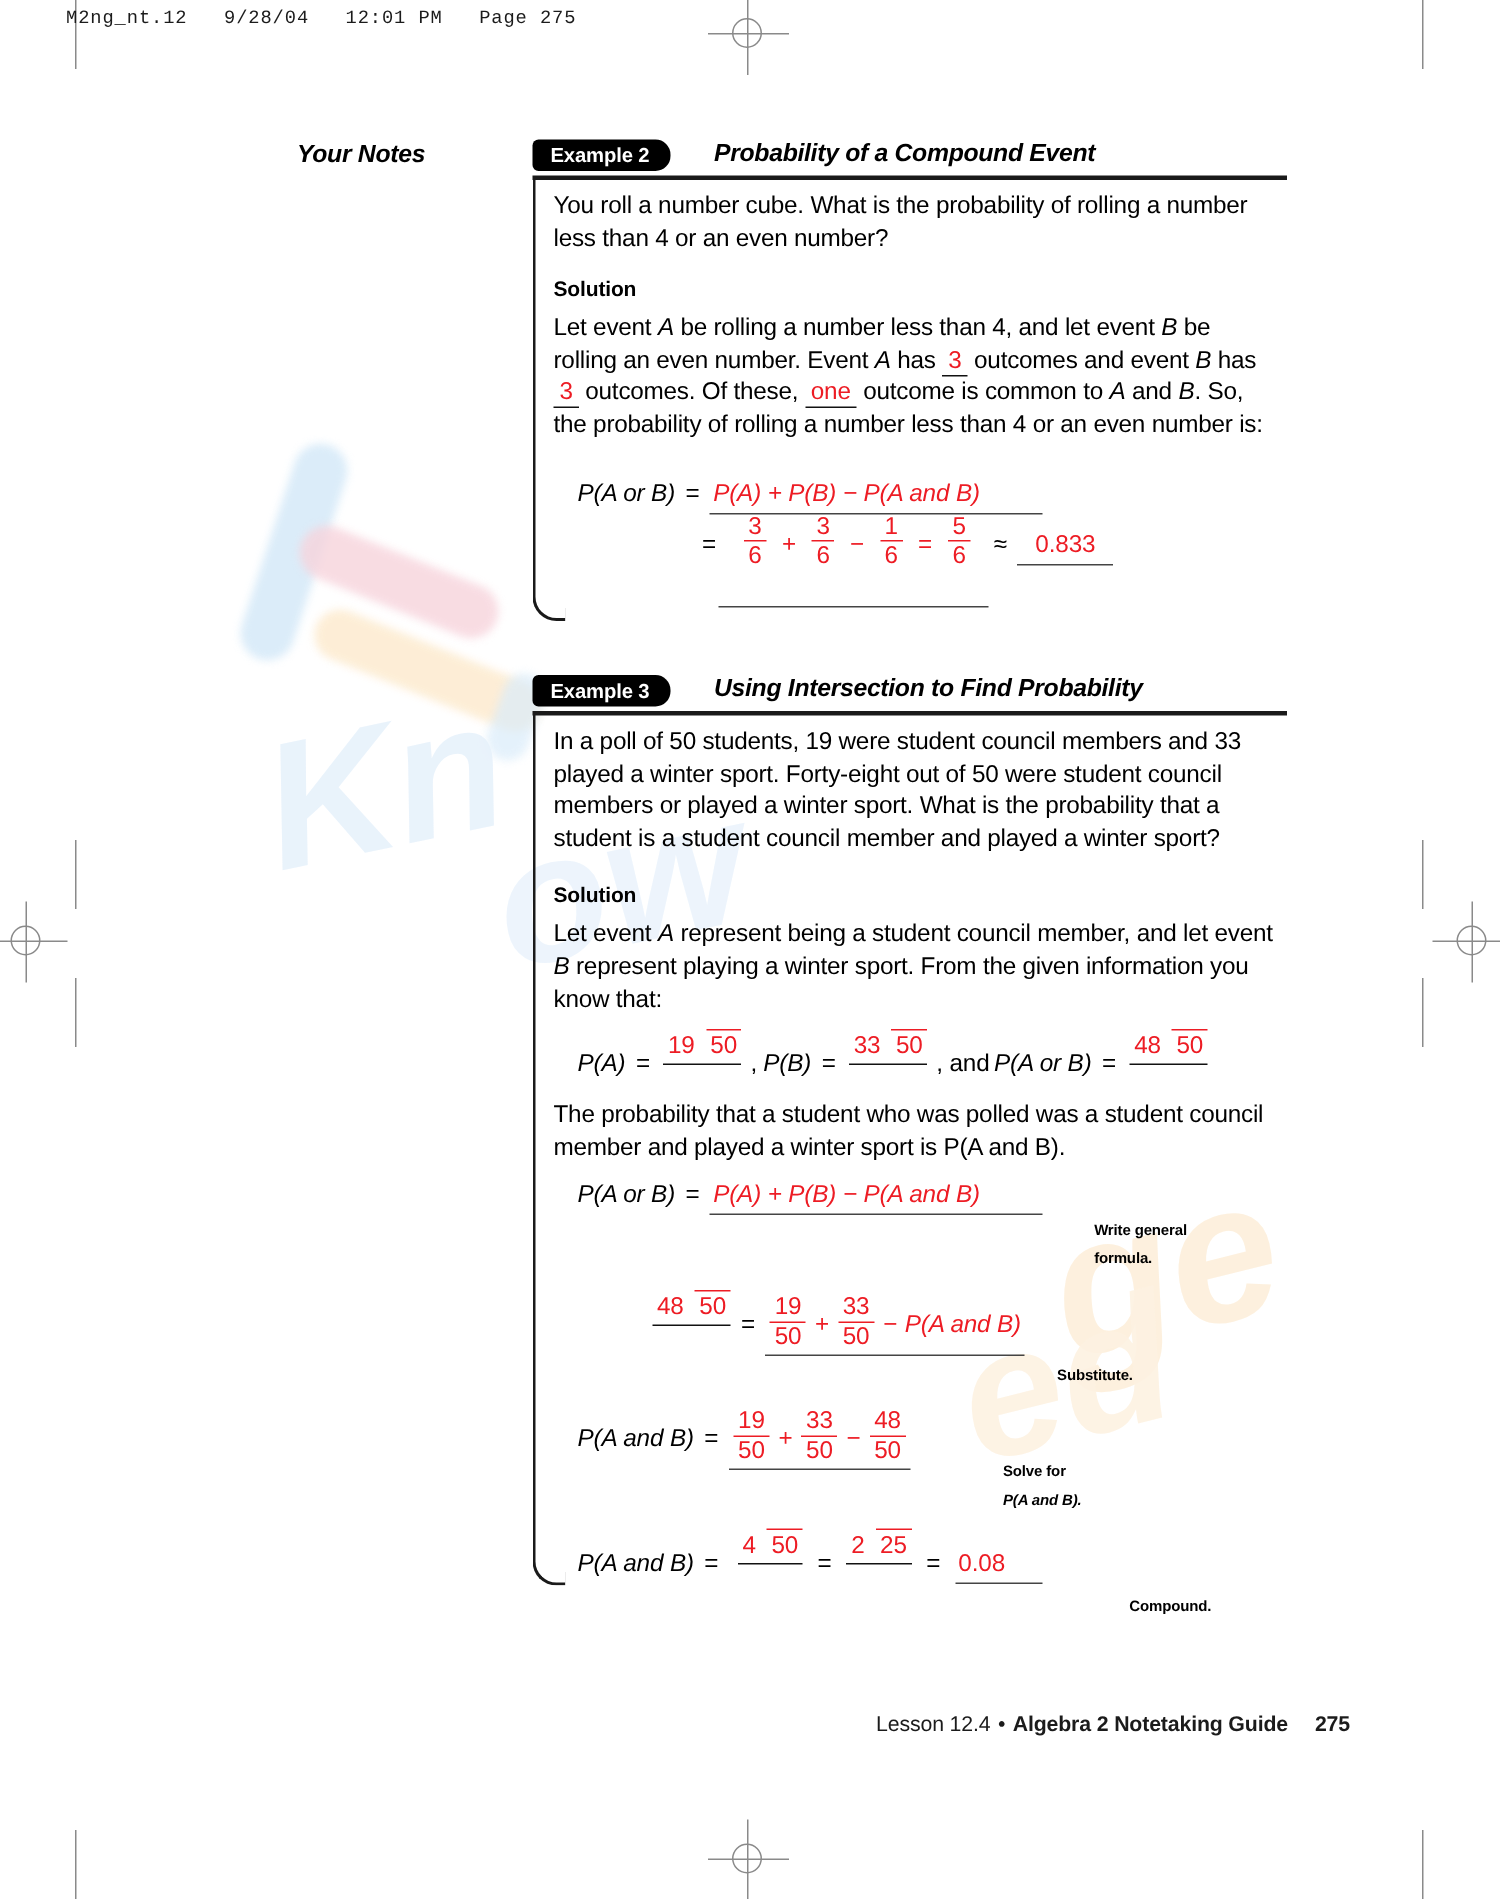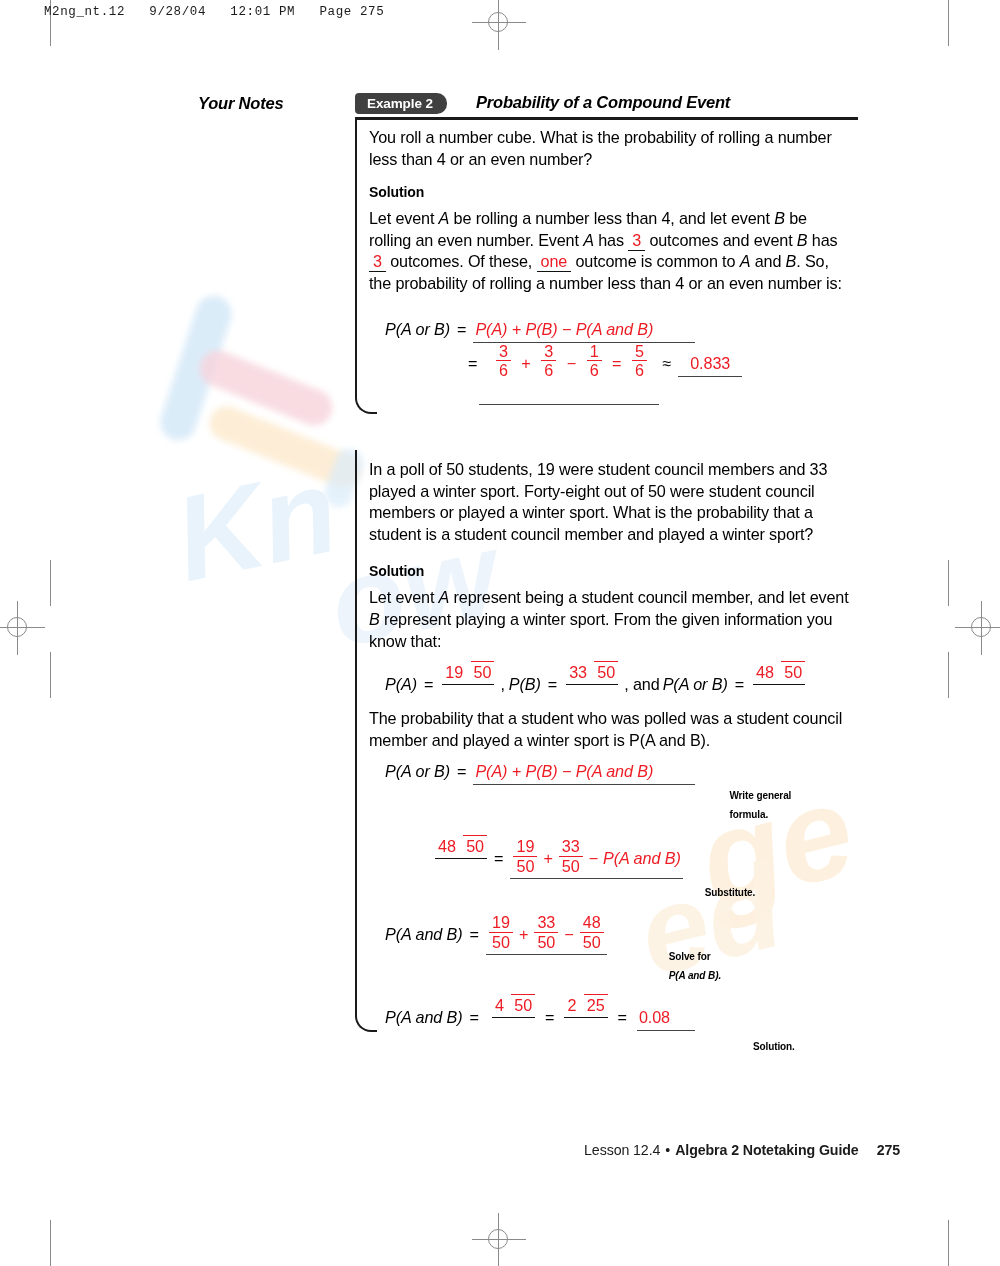--- a/index.html
+++ b/index.html
@@ -98,21 +98,21 @@
     width: 505px;
   }
   .ex-head {
     position: relative;
     height: 25px;
   }
   .ex-tab {
     position: absolute;
     left: 0; top: 0;
     height: 21px;
-    background: #404040;
+    background: #000000;
     border-radius: 4px 10px 10px 4px;
     padding: 0 14px 0 12px;
     display: flex;
     align-items: center;
     color: #ffffff;
     font-size: 13.5px;
     font-weight: bold;
     letter-spacing: -0.1px;
   }
   .ex-title {
@@ -345,20 +345,25 @@
         </span>
         <span class="eq blk" style="padding-left:10px;">≈</span>
         <span class="underline-red-expr" style="min-width:60px; text-align:center; padding-top:11px;">0.833</span>
       </div>
 
       <div style="position:absolute; left:124px; top:286px; width:180px; height:1.4px; background:#444;"></div>
     </div>
   </div>
 
   <div class="example" style="top:450px;">
+    <div class="ex-head">
+      <div class="ex-tab">Example 3</div>
+      <div class="ex-title">Using Intersection to Find Probability</div>
+      <div class="ex-rule"></div>
+    </div>
 
     <div class="ex-body">
       <div class="bracket" style="height:582px;"></div>
 
       <p class="para" style="width:486px; margin-bottom:18px;">In a poll of 50 students, 19 were student council members and 33 played a winter sport. Forty-eight out of 50 were student council members or played a winter sport. What is the probability that a student is a student council member and played a winter sport?</p>
 
       <div class="sol">Solution</div>
 
       <p class="para" style="width:486px; margin-bottom:12px;"><span>Let event </span><i class="ev">A</i><span> represent being a student council member, and let event </span><i class="ev">B</i><span> represent playing a winter sport. From the given information you know that:</span></p>
 
@@ -458,21 +463,21 @@
         </span>
         <span class="eq blk" style="padding:11px 10px 0 10px;">=</span>
         <span class="frac ulblank">
           <span class="num">2</span>
           <span class="den">25</span>
         </span>
         <span class="eq blk" style="padding:11px 10px 0 10px;">=</span>
         <span class="underline-red-expr" style="min-width:54px; padding-top:11px;">0.08</span>
         <span style="display:inline-block; width:58px;"></span>
         <div class="annot" style="padding-top:11px;">
-          <div>Solution.</div>
+          <div>Compound.</div>
         </div>
       </div>
     </div>
   </div>
 
   <div class="footer">
     <span class="lesson">Lesson 12.4</span><span class="dot">•</span><span class="guide">Algebra 2 Notetaking Guide</span><span class="pageno">275</span>
   </div>
 
 </div>

